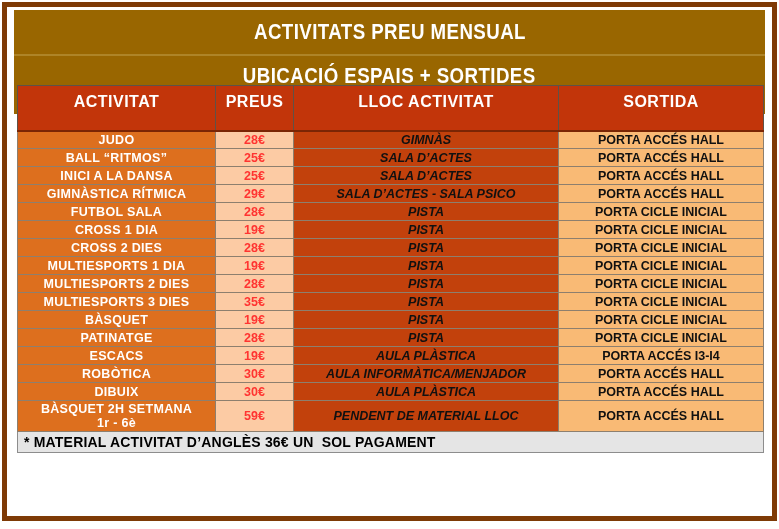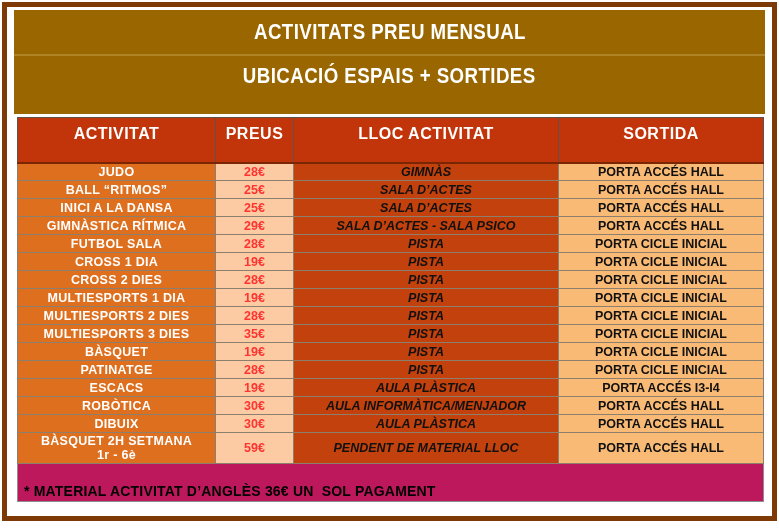--- a/index.html
+++ b/index.html
@@ -32,21 +32,21 @@
   .banner-row.second { height: 39px; }
   .banner-text {
     font-size: 22px;
     letter-spacing: 0.5px;
     transform: scaleX(0.85);
     transform-origin: center;
     white-space: nowrap;
   }
   .table-wrap {
     position: absolute;
-    left: 17px; top: 117px;
+    left: 17px; top: 85px;
     width: 746px;
   }
   table {
     border-collapse: collapse;
     width: 746px;
     table-layout: fixed;
   }
   th {
     background: #c2350a;
     color: #ffffff;
@@ -72,27 +72,27 @@
   td.col-activitat {
     background: #dd6f1e;
     color: #ffffff;
     white-space: pre-line;
     letter-spacing: 0.3px;
   }
   td.col-preu   { background: #fccba4; color: #ff3431; }
   td.col-lloc   { background: #c2410c; color: #111111; font-style: italic; }
   td.col-sortida{ background: #f9ba75; color: #111111; }
   tr.footnote-row td {
-    background: #be185d;
+    background: #e5e5e5;
     color: #000000;
     text-align: left;
     font-size: 14px;
     white-space: pre;
     height: 21px;
-    padding: 20px 4px 3px 6px;
+    padding: 2px 4px 3px 6px;
     border: 1px solid #8d8d8d;
     letter-spacing: 0.2px;
   }
 </style>
 </head>
 <body>
 
 <div class="frame"></div>
 
 <div class="banner">

